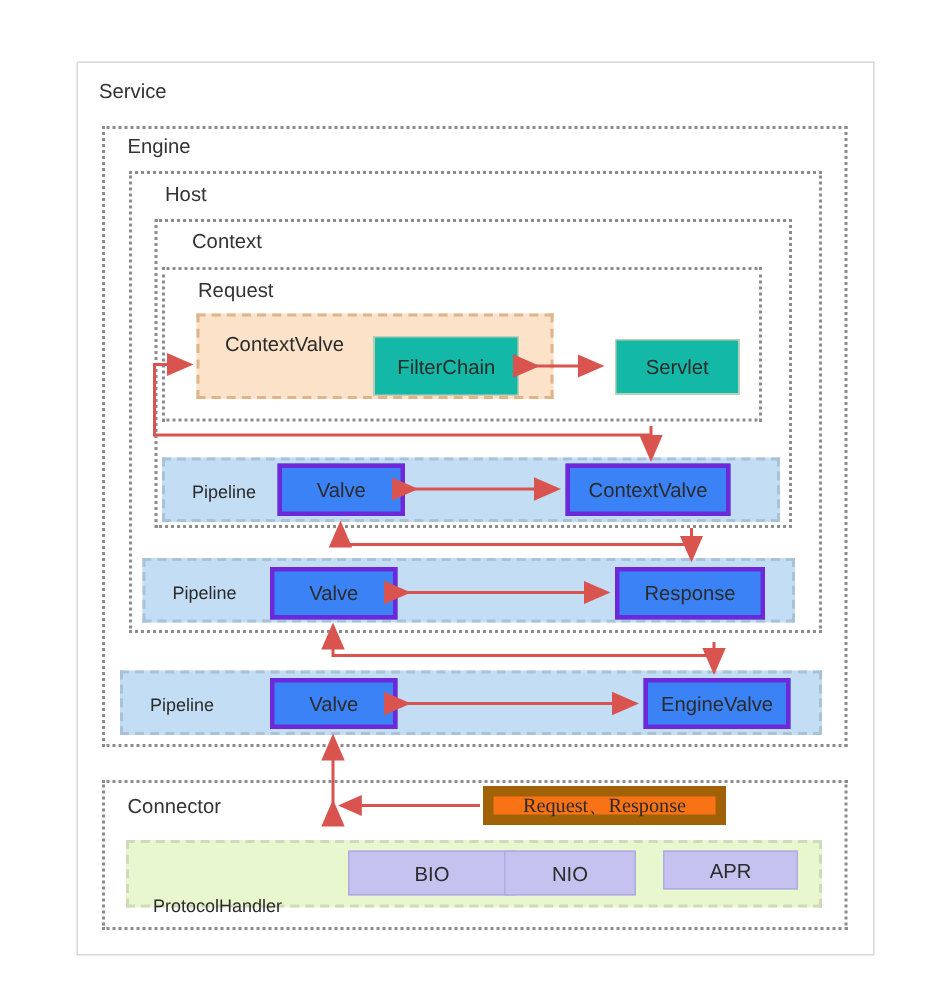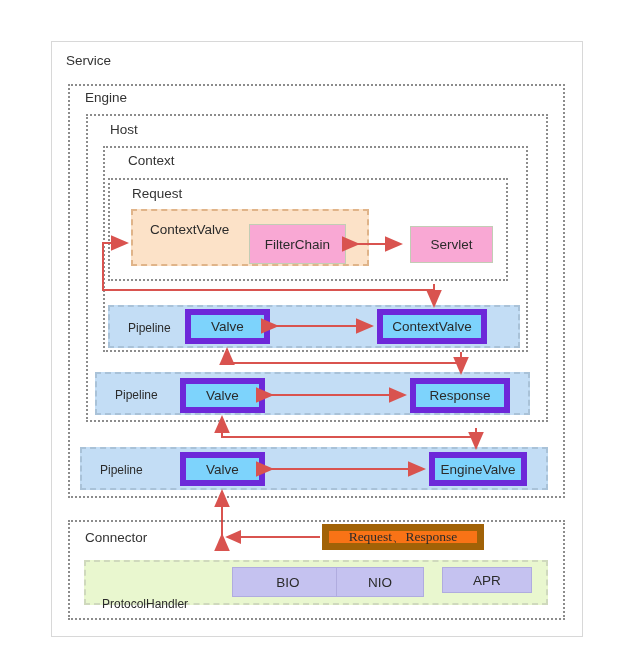--- a/index.html
+++ b/index.html
@@ -18,23 +18,23 @@
   }
   .container-label{
     position:absolute;color:#333333;font-size:13.5px;line-height:1;white-space:nowrap;
   }
 
   
   .box{
     display:flex;align-items:center;justify-content:center;
     font-size:13.5px;color:#2b2b2b;white-space:nowrap;text-align:center;
   }
-  .box-valve{background:#7dd3fc;border:6px solid #6d28d9;}
+  .box-valve{background:#3b82f6;border:3px solid #6d28d9;}
   .box-wrappervalve{background:#fce2c8;border:2px dashed #e0b489;}
-  .box-green{background:#f9a8d4;border:1px solid #c2cdb5;}
+  .box-green{background:#14b8a6;border:1px solid #c2cdb5;}
   .box-pipeline{background:#c3ddf5;border:2px dashed #a9c2d8;}
   .box-cyan{background:#f97316;border:7px solid #a16207;font-family:Liberation Serif, serif;}
   .box-lightgreen-panel{background:#e9f7cf;border:2px dashed #cfd9bd;}
   .box-purple{background:#c5c2f0;border:1px solid #b0acdf;}
 
   .lbl-left{
     position:absolute;font-size:12px;color:#2b2b2b;white-space:nowrap;
   }
 
   svg.arrows{position:absolute;left:0;top:0;width:617px;height:665px;pointer-events:none;}

